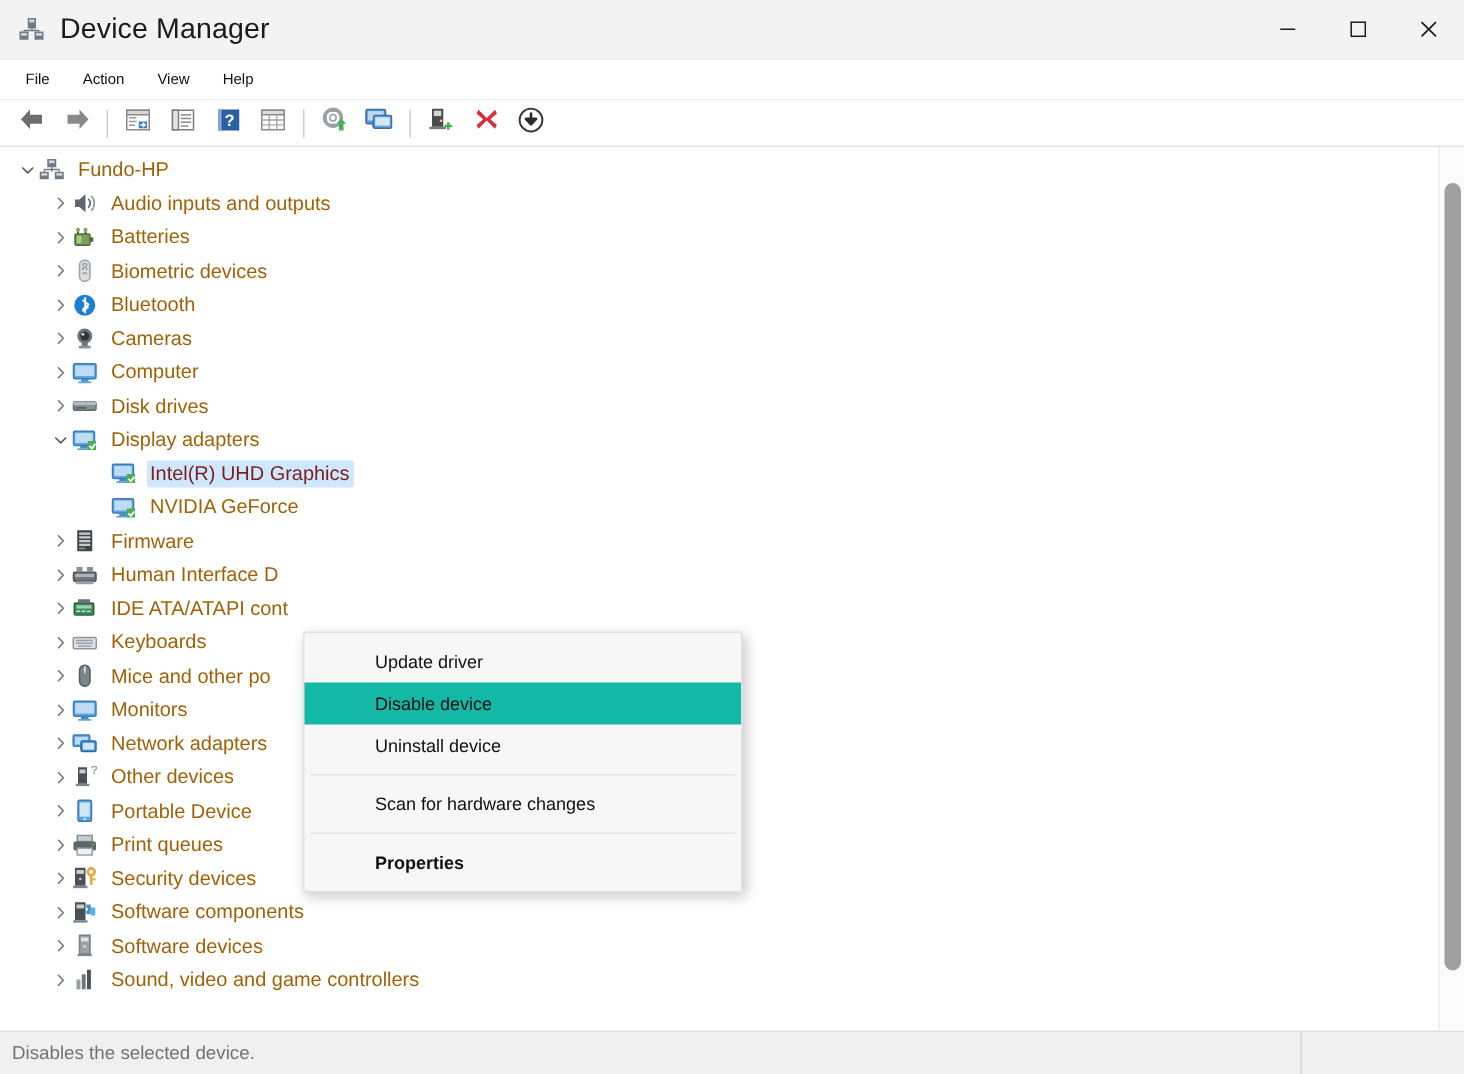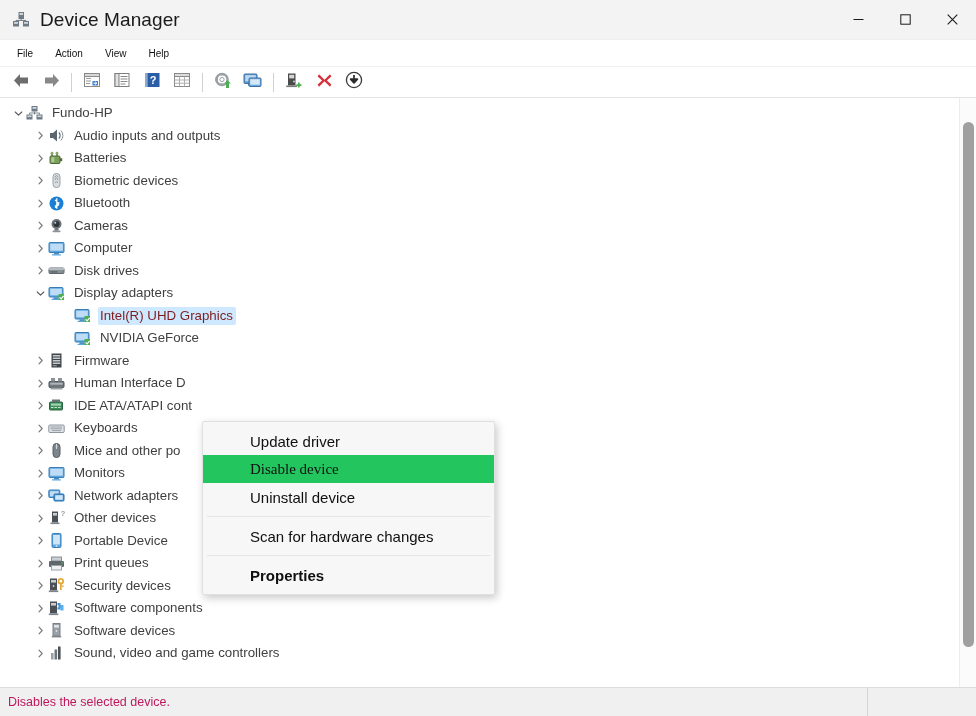--- a/index.html
+++ b/index.html
@@ -121,21 +121,21 @@
   .chev svg { display: block; }
   .chev.empty svg { visibility: hidden; }
   .node-icon {
     width: 17px; height: 17px;
     flex: 0 0 17px;
     margin-right: 7px;
     position: relative;
   }
   .node-label {
     font-size: 13.3px;
-    color: #404040;
+    color: #a16207;
     padding: 1px 3px 2px 2px;
     border-radius: 2px;
   }
   .tree-row.selected .node-label {
     background: #cde8ff;
     color: #7f1d1d;
   }
 
   
   .lvl0 { padding-left: 10px; }
@@ -161,21 +161,21 @@
   .statusbar {
     height: 29px;
     flex: 0 0 29px;
     background: #f0f0f0;
     border-top: 1px solid #dcdcdc;
     display: flex;
     align-items: center;
   }
   .status-pane {
     font-size: 12.5px;
-    color: #be185d;
+    color: #737373;
     padding-left: 8px;
     height: 29px;
     display: flex;
     align-items: center;
   }
   .status-pane.main { flex: 0 0 868px; border-right: 1px solid #d6d6d6; }
   .status-pane.sec  { flex: 1 1 auto; }
 
   
   .ctxmenu {
@@ -187,25 +187,25 @@
     border-radius: 2px;
     box-shadow: 2px 3px 9px rgba(0,0,0,.22);
     padding: 5px 0 5px 0;
     z-index: 50;
   }
   .ctx-item {
     height: 28px;
     display: flex;
     align-items: center;
     padding-left: 47px;
-    font-size: 15px;
+    font-size: 12px;
     color: #101010;
     cursor: default;
   }
-  .ctx-item.hover { background: #22c55e; font-family: Liberation Serif, serif; }
+  .ctx-item.hover { background: #14b8a6; }
   .ctx-item.bold { font-weight: bold; }
   .ctx-sep {
     height: 1px;
     background: #e4e4e4;
     margin: 5px 4px 5px 4px;
   }
 
   
   .ic { width: 100%; height: 100%; display: block; }
 </style>

